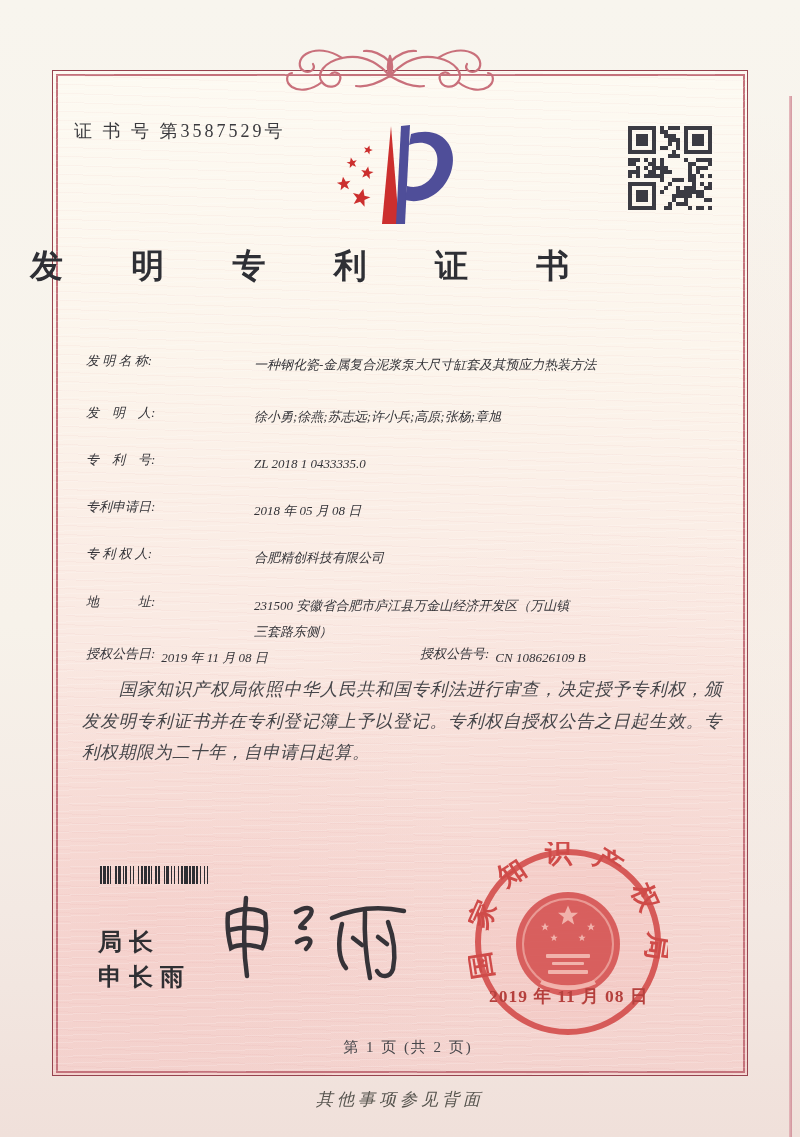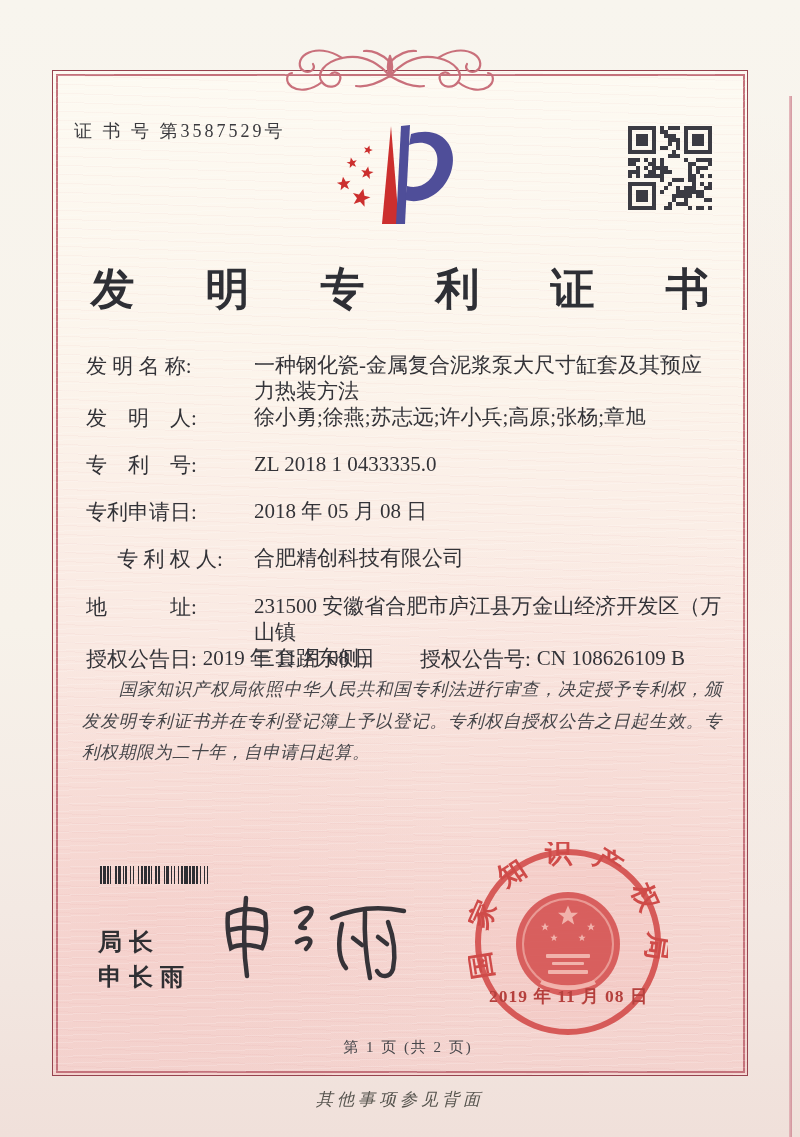--- a/index.html
+++ b/index.html
@@ -35,29 +35,29 @@
     background:linear-gradient(90deg,#e3aeb4,#c97f8b);
     opacity:.8;
   }
   .cert-no{
     position:absolute; left:74px; top:119px;
     font-size:18px; letter-spacing:3px; color:#3a3a3e;text-align:right;
   }
   .logo{ position:absolute; left:335px; top:110px; }
   .qr{ position:absolute; left:628px; top:126px; }
   .title{
-    position:absolute; left:0; right:0; top:260px; text-align:center;
-    font-size:44px; font-weight:700; color:#2e2f35;
+    position:absolute; left:0; right:0; top:244px; text-align:left;
+    font-size:33px; font-weight:700; color:#2e2f35;
     letter-spacing:30px; text-indent:30px;
   }
-  .row{ position:absolute; left:86px; font-size:21px; color:#333338; }
+  .row{ position:absolute; left:86px; font-size:13px; color:#333338;font-style:italic; }
   .row .label{ display:inline-block; min-width:168px; vertical-align:top; }
   .row .value{ display:inline-block; vertical-align:top; white-space:pre-line; max-width:468px; line-height:26px;}
   .row.r1{top:352px;} .row.r2{top:404px;} .row.r3{top:451px;}
-  .row.r4{top:498px;} .row.r5{top:545px;text-align:center;} .row.r6{top:593px;}
+  .row.r4{top:498px;} .row.r5{top:545px;} .row.r6{top:593px;}
   .row.r7{top:645px;}
   .pair2{ position:absolute; left:334px; top:0; white-space:nowrap; }
   .pair2 .label{ min-width:0; margin-right:6px; }
   .paras{
     position:absolute; left:82px; top:674px; width:640px;
     font-style:italic; color:#46464a;
   }
   .paras p{ margin:0; text-indent:2.1em; text-align:justify;
     font-size:17.5px; line-height:31.5px; letter-spacing:.5px; }
   .barcode{ position:absolute; left:100px; top:866px; }

